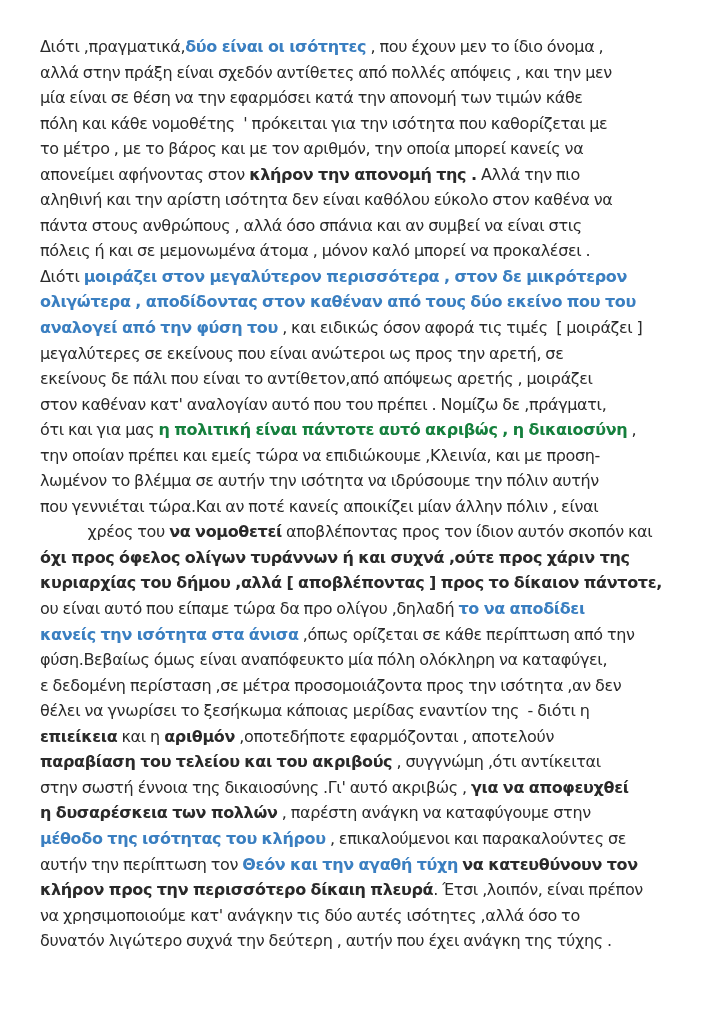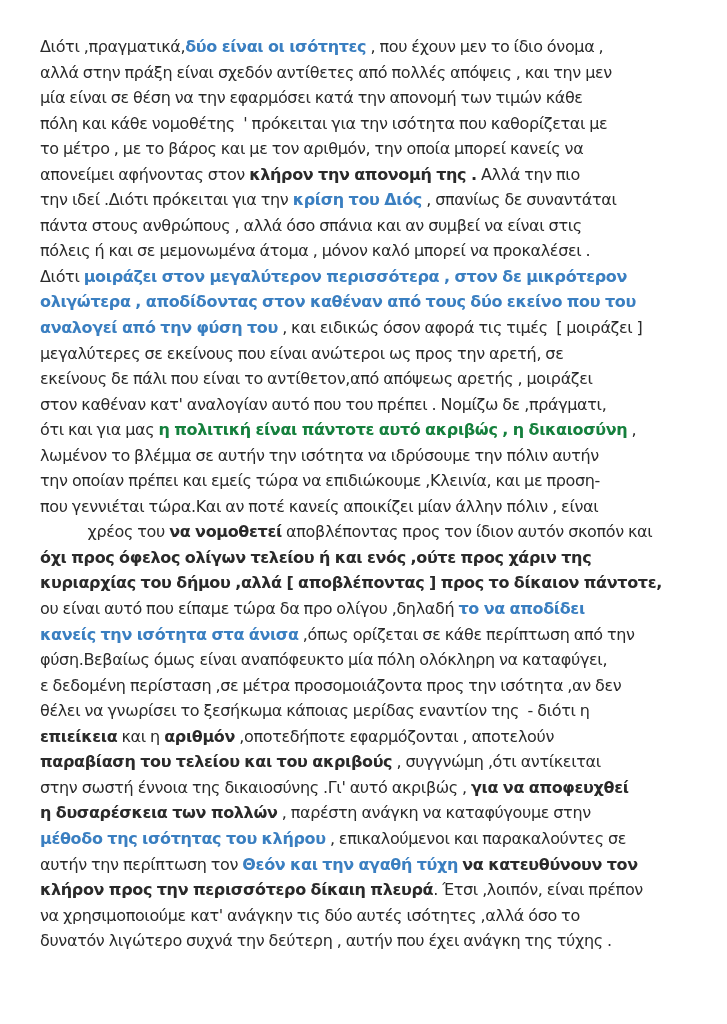--- a/index.html
+++ b/index.html
@@ -36,35 +36,35 @@
 </head>
 <body>
 
 <div class="page">
   <span class="line" style="white-space: pre;"><span>Διότι ,πραγματικά,</span><span class="blue">δύο είναι οι ισότητες</span><span> , που έχουν μεν το ίδιο όνομα ,</span></span>
   <span class="line" style="white-space: pre;"><span>αλλά στην πράξη είναι σχεδόν αντίθετες από πολλές απόψεις , και την μεν</span></span>
   <span class="line" style="white-space: pre;"><span>μία είναι σε θέση να την εφαρμόσει κατά την απονομή των τιμών κάθε</span></span>
   <span class="line" style="white-space:pre;"><span>πόλη και κάθε νομοθέτης  ' πρόκειται για την ισότητα που καθορίζεται με</span></span>
   <span class="line" style="white-space: pre;"><span>το μέτρο , με το βάρος και με τον αριθμόν, την οποία μπορεί κανείς να</span></span>
   <span class="line" style="white-space: pre;"><span>απονείμει αφήνοντας στον </span><span class="b">κλήρον την απονομή της .</span><span> Αλλά την πιο</span></span>
-  <span class="line" style="white-space: pre;"><span>την ιδεί .Διότι πρόκειται για την </span><span class="blue">κρίση του Διός</span><span> , σπανίως δε συναντάται</span></span>
+  <span class="line" style="white-space: pre;"><span>αληθινή και την αρίστη ισότητα δεν είναι καθόλου εύκολο στον καθένα να</span></span>
   <span class="line" style="white-space: pre;"><span>πάντα στους ανθρώπους , αλλά όσο σπάνια και αν συμβεί να είναι στις</span></span>
   <span class="line" style="white-space: pre;"><span>πόλεις ή και σε μεμονωμένα άτομα , μόνον καλό μπορεί να προκαλέσει .</span></span>
   <span class="line" style="white-space: pre;"><span>Διότι </span><span class="blue">μοιράζει στον μεγαλύτερον περισσότερα , στον δε μικρότερον</span></span>
   <span class="line" style="white-space: pre;"><span class="blue">ολιγώτερα , αποδίδοντας στον καθέναν από τους δύο εκείνο που του</span></span>
   <span class="line" style="white-space:pre;"><span class="blue">αναλογεί από την φύση του</span><span> , και ειδικώς όσον αφορά τις τιμές  [ μοιράζει ]</span></span>
   <span class="line" style="white-space: pre;"><span>μεγαλύτερες σε εκείνους που είναι ανώτεροι ως προς την αρετή, σε</span></span>
   <span class="line" style="white-space: pre;"><span>εκείνους δε πάλι που είναι το αντίθετον,από απόψεως αρετής , μοιράζει</span></span>
   <span class="line" style="white-space: pre;"><span>στον καθέναν κατ' αναλογίαν αυτό που του πρέπει . Νομίζω δε ,πράγματι,</span></span>
   <span class="line" style="white-space: pre;"><span>ότι και για μας </span><span class="orange">η πολιτική είναι πάντοτε αυτό ακριβώς , η δικαιοσύνη</span><span> ,</span></span>
+  <span class="line" style="white-space: pre;"><span>την οποίαν πρέπει και εμείς τώρα να επιδιώκουμε ,Κλεινία, και με προση-</span></span>
   <span class="line" style="white-space: pre;"><span>λωμένον το βλέμμα σε αυτήν την ισότητα να ιδρύσουμε την πόλιν αυτήν</span></span>
-  <span class="line" style="white-space: pre;"><span>την οποίαν πρέπει και εμείς τώρα να επιδιώκουμε ,Κλεινία, και με προση-</span></span>
   <span class="line" style="white-space: pre;"><span>που γεννιέται τώρα.Και αν ποτέ κανείς αποικίζει μίαν άλλην πόλιν , είναι</span></span>
   <span class="line" style="white-space: pre; text-align: center;"><span>χρέος του </span><span class="b">να νομοθετεί</span><span> αποβλέποντας προς τον ίδιον αυτόν σκοπόν και</span></span>
-  <span class="line" style="white-space: pre;"><span class="b">όχι προς όφελος ολίγων τελείου ή και ενός ,ούτε προς χάριν της</span></span>
+  <span class="line" style="white-space: pre;"><span class="b">όχι προς όφελος ολίγων τυράννων ή και συχνά ,ούτε προς χάριν της</span></span>
   <span class="line" style="white-space: pre;"><span class="b">κυριαρχίας του δήμου ,αλλά [ αποβλέποντας ] προς το δίκαιον πάντοτε,</span></span>
   <span class="line" style="white-space: pre;"><span>ου είναι αυτό που είπαμε τώρα δα προ ολίγου ,δηλαδή </span><span class="blue">το να αποδίδει</span></span>
   <span class="line" style="white-space: pre;"><span class="blue">κανείς την ισότητα στα άνισα</span><span> ,όπως ορίζεται σε κάθε περίπτωση από την</span></span>
   <span class="line" style="white-space: pre;"><span>φύση.Βεβαίως όμως είναι αναπόφευκτο μία πόλη ολόκληρη να καταφύγει,</span></span>
   <span class="line" style="white-space: pre;"><span>ε δεδομένη περίσταση ,σε μέτρα προσομοιάζοντα προς την ισότητα ,αν δεν</span></span>
   <span class="line" style="white-space:pre;"><span>θέλει να γνωρίσει το ξεσήκωμα κάποιας μερίδας εναντίον της  - διότι η</span></span>
   <span class="line" style="white-space: pre;"><span class="b">επιείκεια</span><span> και η </span><span class="b">αριθμόν</span><span> ,οποτεδήποτε εφαρμόζονται , αποτελούν</span></span>
   <span class="line" style="white-space: pre;"><span class="b">παραβίαση του τελείου και του ακριβούς</span><span> , συγγνώμη ,ότι αντίκειται</span></span>
   <span class="line" style="white-space: pre;"><span>στην σωστή έννοια της δικαιοσύνης .Γι' αυτό ακριβώς , </span><span class="b">για να αποφευχθεί</span></span>
   <span class="line" style="white-space: pre;"><span class="b">η δυσαρέσκεια των πολλών</span><span> , παρέστη ανάγκη να καταφύγουμε στην</span></span>

